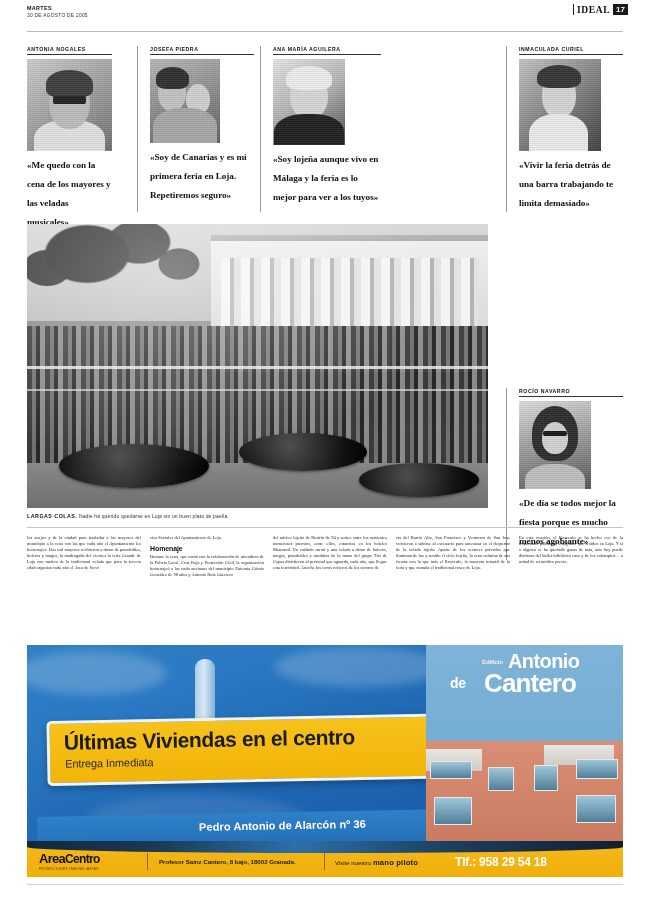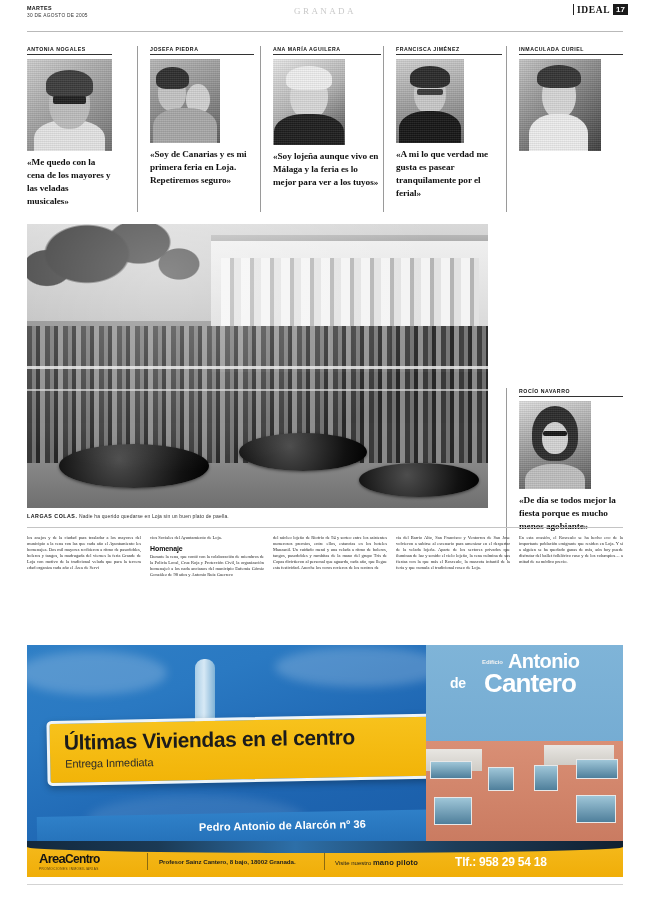--- a/index.html
+++ b/index.html
@@ -27,21 +27,21 @@
   .mh-rule{position:absolute;left:27px;top:31px;width:596px;height:1px;background:#b9b9b9;}
 
   
   .vox{position:absolute;}
   .vox .vrule{position:absolute;left:0;top:0;width:1px;background:#9a9a9a;}
   .vox-name{font-family:"Liberation Sans",sans-serif;font-weight:bold;font-size:5.2px;
             letter-spacing:.55px;color:#111;white-space:nowrap;}
   .vox-underline{height:1px;background:#333;margin-top:2px;}
   .vox-photo{margin-top:4px;background:#7d7d7d;position:relative;overflow:hidden;}
   .vox-quote{font-family:"Liberation Serif",serif;font-weight:bold;font-size:9.2px;
-             line-height:13px;color:#111;margin-top:5px;letter-spacing:-.05px;}
+             line-height:19px;color:#111;margin-top:5px;letter-spacing:-.05px;}
 
   
   .ph{position:absolute;inset:0;}
   .ph-bg{position:absolute;inset:0;}
   .ph-head{position:absolute;border-radius:50% 50% 46% 46%;}
   .ph-body{position:absolute;border-radius:44% 44% 0 0;}
   .ph-hair{position:absolute;border-radius:50% 50% 30% 30%;}
   .ph-glass{position:absolute;border-radius:2px;}
   .grain{position:absolute;inset:0;opacity:.5;
     background-image:
@@ -168,21 +168,20 @@
 </head>
 <body>
 
 <div class="page">
 
   <div class="masthead">
     <div class="mh-date">
       <div class="mh-day">MARTES</div>
       <div class="mh-full">30 DE AGOSTO DE 2005</div>
     </div>
-    <div class="mh-section">GRANADA</div>
     <div class="mh-brand">
       <div class="mh-bar"></div>
       <div class="mh-ideal">IDEAL</div>
       <div class="mh-pageno">17</div>
     </div>
   </div>
   <div class="mh-rule"></div>
 
   <div class="vox" style="left:27px;top:46px;width:85px;">
     <div class="vox-name">ANTONIA NOGALES</div>
@@ -226,50 +225,35 @@
         <div class="ph-bg" style="background:linear-gradient(150deg,#e8e8e8,#b4b4b4 48%,#4a4a4a);"></div>
         <div class="ph-head" style="left:24%;top:16%;width:52%;height:54%;background:#d8d8d8;"></div>
         <div class="ph-hair" style="left:18%;top:8%;width:64%;height:28%;background:#efefef;"></div>
         <div class="ph-body" style="left:2%;top:64%;width:96%;height:46%;background:#1e1e1e;"></div>
         <div class="grain"></div>
       </div>
     </div>
     <div class="vox-quote">«Soy lojeña aunque vivo en Málaga y la feria es lo mejor para ver a los tuyos»</div>
   </div>
 
-  <div class="vox" style="left:396px;top:46px;width:106px;">
-    <div class="vrule" style="left:-13px;height:166px;"></div>
-    <div class="vox-name">FRANCISCA JIMÉNEZ</div>
-    <div class="vox-underline"></div>
-    <div class="vox-photo" style="height:84px;width:68px;">
-      <div class="ph">
-        <div class="ph-bg" style="background:linear-gradient(170deg,#d2d2d2,#a0a0a0 50%,#6b6b6b);"></div>
-        <div class="ph-head" style="left:26%;top:16%;width:48%;height:50%;background:#c9c9c9;"></div>
-        <div class="ph-hair" style="left:20%;top:8%;width:60%;height:26%;background:#2a2a2a;"></div>
-        <div class="ph-glass" style="left:31%;top:36%;width:38%;height:7%;background:#3a3a3a;"></div>
-        <div class="ph-body" style="left:4%;top:62%;width:92%;height:46%;background:#161616;"></div>
-        <div class="grain"></div>
-      </div>
-    </div>
-    <div class="vox-quote">«A mi lo que verdad me gusta es pasear tranquilamente por el ferial»</div>
-  </div>
 
   <div class="vox" style="left:519px;top:46px;width:104px;">
     <div class="vrule" style="left:-13px;height:166px;"></div>
     <div class="vox-name">INMACULADA CURIEL</div>
     <div class="vox-underline"></div>
     <div class="vox-photo" style="height:92px;width:82px;">
       <div class="ph">
         <div class="ph-bg" style="background:linear-gradient(140deg,#c6c6c6,#8a8a8a 45%,#3e3e3e);"></div>
         <div class="ph-head" style="left:28%;top:14%;width:42%;height:50%;background:#d6d6d6;"></div>
         <div class="ph-hair" style="left:22%;top:6%;width:54%;height:26%;background:#343434;"></div>
         <div class="ph-body" style="left:12%;top:60%;width:72%;height:48%;background:#ededed;"></div>
         <div class="grain"></div>
       </div>
     </div>
+    <div class="vox-quote">«Vivir la feria detrás de una barra trabajando te limita demasiado»</div>
   </div>
 
 
   <div class="vox" style="left:519px;top:388px;width:104px;">
     <div class="vrule" style="left:-13px;height:172px;"></div>
     <div class="vox-name">ROCÍO NAVARRO</div>
     <div class="vox-underline"></div>
     <div class="vox-photo" style="height:88px;width:72px;">
       <div class="ph">
         <div class="ph-bg" style="background:linear-gradient(165deg,#e0e0e0,#9a9a9a 50%,#555);"></div>

